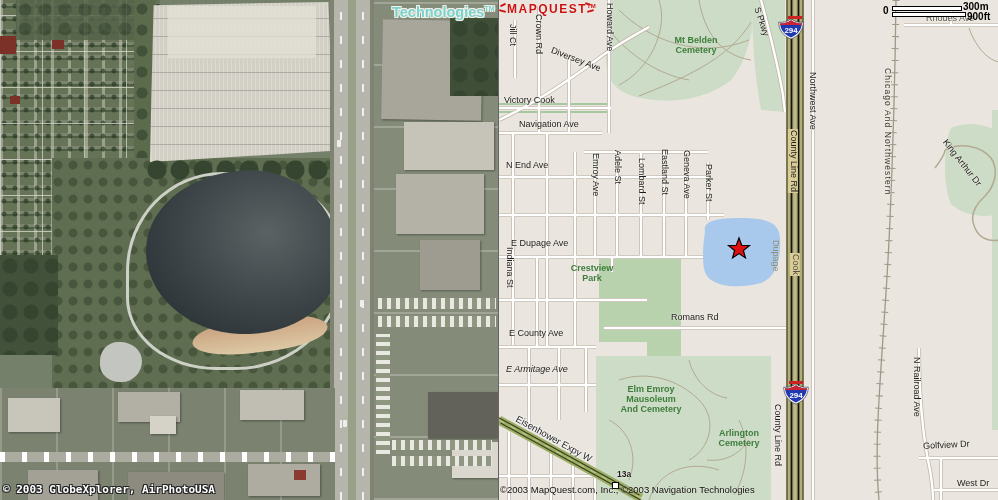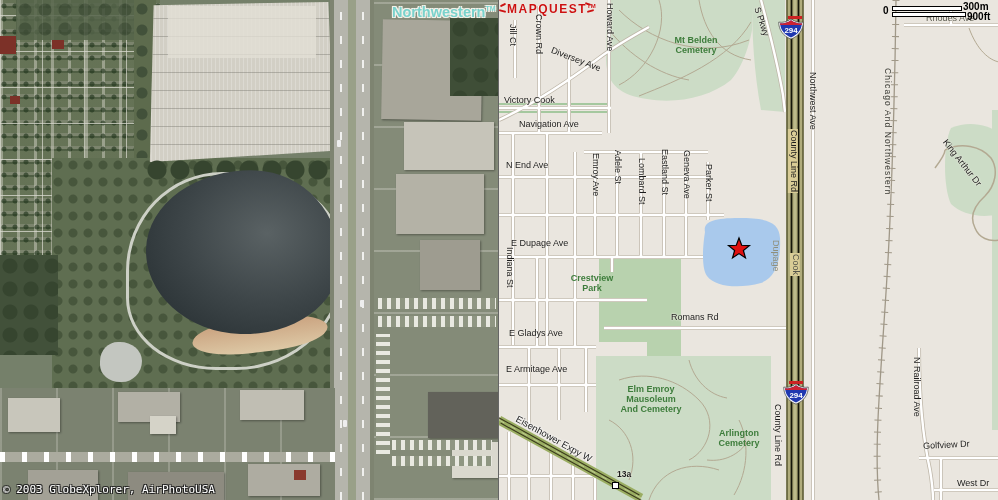--- a/index.html
+++ b/index.html
@@ -49,21 +49,21 @@
   .ind{left:374px;top:0;width:124px;height:500px;background:#848b78;
     background-image:repeating-linear-gradient(0deg, rgba(205,205,196,.4) 0 2px, transparent 2px 62px);}
   .bldg{box-shadow:1px 1px 2px rgba(0,0,0,.35);}
   .trailers{background-color:#8f9682;background-image:repeating-linear-gradient(90deg,#e9e9e1 0 4px,transparent 4px 9px);}
   .trailersv{background-color:#8f9682;background-image:repeating-linear-gradient(0deg,#e9e9e1 0 4px,transparent 4px 9px);}
   .indb{left:0;top:388px;width:335px;height:112px;background:#7b8270;
     background-image:repeating-linear-gradient(90deg, rgba(200,200,190,.35) 0 2px, transparent 2px 56px);}
   #gx-logo{left:392px;top:4px;font-weight:bold;font-size:14.5px;letter-spacing:0;color:#79d2cc;
     text-shadow:1px 1px 0 #f2f2ea,-1px -1px 0 #f2f2ea,1px -1px 0 #f2f2ea,-1px 1px 0 #f2f2ea,0 0 2px #fff;}
   #gx-logo .tm{font-size:7px;vertical-align:super;}
-  #aerial-copy{left:3px;top:483px;font-family:"DejaVu Sans Mono",monospace;font-size:11px;font-weight:normal;color:#fff;
+  #aerial-copy{left:3px;top:483px;font-family:"DejaVu Sans Mono",monospace;font-size:11px;font-weight:bold;color:#fff;
     text-shadow:1px 1px 0 #222,-1px -1px 0 #222,1px -1px 0 #222,-1px 1px 0 #222;}
 
   
   #map{position:absolute;left:498px;top:0;width:500px;height:500px;background:#eae6df;border-left:1px solid #666;box-sizing:border-box;overflow:hidden;}
   #map svg.base{position:absolute;left:0;top:0;}
   .map-label{position:absolute;font-family:"Liberation Sans",sans-serif;font-size:9px;color:#1c1c1c;line-height:1.1;
     transform-origin:0 0;white-space:pre;text-shadow:0 0 2px #f0ece4,0 0 2px #f0ece4;}
   .map-label.center{white-space:pre-line;text-align:center;}
   .map-label.green{color:#3e7d3c;font-weight:bold;text-shadow:none;}
   .map-label.county{color:#8f8f7c;text-shadow:none;}
@@ -138,21 +138,21 @@
     <div class="abs bldg" style="left:240px;top:390px;width:64px;height:30px;background:#c0beb3;"></div>
     <div class="abs bldg" style="left:150px;top:416px;width:26px;height:18px;background:#d5d3c8;"></div>
     <div class="abs" style="left:0;top:452px;width:335px;height:10px;background:#abab9f;background-image:repeating-linear-gradient(90deg,#fff 0 5px,transparent 5px 22px);"></div>
     <div class="abs bldg" style="left:28px;top:470px;width:70px;height:30px;background:#a3a196;"></div>
     <div class="abs bldg" style="left:128px;top:472px;width:96px;height:28px;background:#8d8b80;"></div>
     <div class="abs bldg" style="left:248px;top:464px;width:72px;height:32px;background:#aeaca1;"></div>
     <div class="abs roof" style="left:294px;top:470px;width:12px;height:10px;background:#8a3a2e;"></div>
     <div class="abs" style="left:450px;top:18px;width:48px;height:78px;background:#3f4e37;background-image:radial-gradient(circle 7px at 10px 11px,#36452f 7px,transparent 8px);background-size:21px 23px;"></div>
 
     <div class="abs" id="gx-logo">
-      <span>Northwestern</span><span class="tm">TM</span>
+      <span>Technologies</span><span class="tm">TM</span>
     </div>
     <div class="abs" id="aerial-copy">© 2003 GlobeXplorer, AirPhotoUSA</div>
   </div>
 
   <div id="map">
     <svg class="base" width="500" height="500" viewBox="0 0 500 500">
 
       <path d="M108,0 L286,0 L286,112 L262,110 C255,72 253,35 253,0 L253,30 C253,30 248,62 232,80 C210,98 176,104 148,99 C122,95 108,86 107,60 Z" fill="#ccdcc6"></path>
       <path d="M100,258 L182,258 L182,302 L148,302 L148,342 L100,342 Z M148,302 L182,302 L182,360 L148,360 Z" fill="#b8d2ae"></path>
       <path d="M97,356 L272,356 L272,500 L97,500 Z" fill="#ccdcc6"></path>
@@ -207,37 +207,37 @@
         <span class="map-label " style="left: 7px; top: 161px;">N End Ave</span>
         <span class="map-label " style="left: 12px; top: 239px;">E Dupage Ave</span>
         <span class="map-label " style="left: 5px; top: 247px; transform: rotate(90deg) translateY(-100%);">Indiana St</span>
         <span class="map-label " style="left: 91px; top: 153px; transform: rotate(90deg) translateY(-100%);">Emroy Ave</span>
         <span class="map-label " style="left: 113px; top: 150px; transform: rotate(90deg) translateY(-100%);">Adele St</span>
         <span class="map-label " style="left: 137px; top: 158px; transform: rotate(90deg) translateY(-100%);">Lombard St</span>
         <span class="map-label " style="left: 160px; top: 149px; transform: rotate(90deg) translateY(-100%);">Eastland St</span>
         <span class="map-label " style="left: 182px; top: 150px; transform: rotate(90deg) translateY(-100%);">Geneva Ave</span>
         <span class="map-label " style="left: 204px; top: 164px; transform: rotate(90deg) translateY(-100%);">Parker St</span>
         <span class="map-label " style="left: 172px; top: 313px;">Romans Rd</span>
-        <span class="map-label " style="left: 10px; top: 329px;">E Gladys Ave</span>
-        <span class="map-label " style="left: 7px; top: 365px;">E Armitage Ave</span>
+        <span class="map-label " style="left: 10px; top: 329px;">E County Ave</span>
+        <span class="map-label " style="left: 7px; top: 365px; font-style: italic;">E Armitage Ave</span>
         <span class="map-label gray" style="left: 427px; top: 14px;">Rhodes Ave</span>
         <span class="map-label " style="left: 424px; top: 442px; transform: rotate(-3deg);">Golfview Dr</span>
         <span class="map-label " style="left: 434px; top: 479px; margin-left: 24px;">West Dr</span>
         <span class="map-label " style="left: 262px; top: 6px; transform: rotate(72deg);">S Pkwy</span>
         <span class="map-label " style="left: 308px; top: 72px; transform: rotate(90deg) translateY(-100%);">Northwest Ave</span>
         <span class="map-label box" style="left: 289px; top: 129px; transform: rotate(90deg) translateY(-100%);">County Line Rd</span>
         <span class="map-label " style="left: 273px; top: 404px; transform: rotate(90deg) translateY(-100%);">County Line Rd</span>
         <span class="map-label " style="left: 412px; top: 357px; transform: rotate(90deg) translateY(-100%);">N Railroad Ave</span>
         <span class="map-label rail" style="left: 384px; top: 68px; transform: rotate(90deg) translateY(-100%);">Chicago And Northwestern</span>
         <span class="map-label " style="left: 449px; top: 138px; transform: rotate(52deg);">King Arthur Dr</span>
         <span class="map-label county" style="left: 271px; top: 240px; transform: rotate(90deg) translateY(-100%);">Dupage</span>
         <span class="map-label county cookbox" style="left: 291px; top: 253px; transform: rotate(90deg) translateY(-100%);">Cook</span>
         <span class="map-label green center" style="left: 197px; top: 36px; transform: translateX(-50%);">Mt Belden
 Cemetery</span>
-        <span class="map-label green center" style="left: 93px; top: 274px; transform: translateX(-50%);">Crestview
+        <span class="map-label green center" style="left: 93px; top: 264px; transform: translateX(-50%);">Crestview
 Park</span>
         <span class="map-label green center" style="left: 152px; top: 385px; transform: translateX(-50%);">Elm Emroy
 Mausoleum
 And Cemetery</span>
         <span class="map-label green center" style="left: 240px; top: 429px; transform: translateX(-50%);">Arlington
 Cemetery</span>
         <span class="map-label hwylabel" style="left: 20px; top: 414px; transform: rotate(29deg);">Eisenhower Expy W</span>
         <span class="map-label exit" style="left: 118px; top: 470px;">13a</span>
       </div>
 
@@ -269,14 +269,15 @@
     <div class="flourish" style="left:88px;top:10px;width:7px;transform:rotate(-15deg);"></div>
 
     <div id="scalebar">
       <span class="zero">0</span>
       <div class="bar m-bar"></div>
       <div class="bar ft-bar"></div>
       <span class="unit u-m">300m</span>
       <span class="unit u-ft">900ft</span>
     </div>
 
+    <div id="map-copy">©2003 MapQuest.com, Inc.; ©2003 Navigation Technologies</div>
   </div>
 </div>
 
 </body></html>

